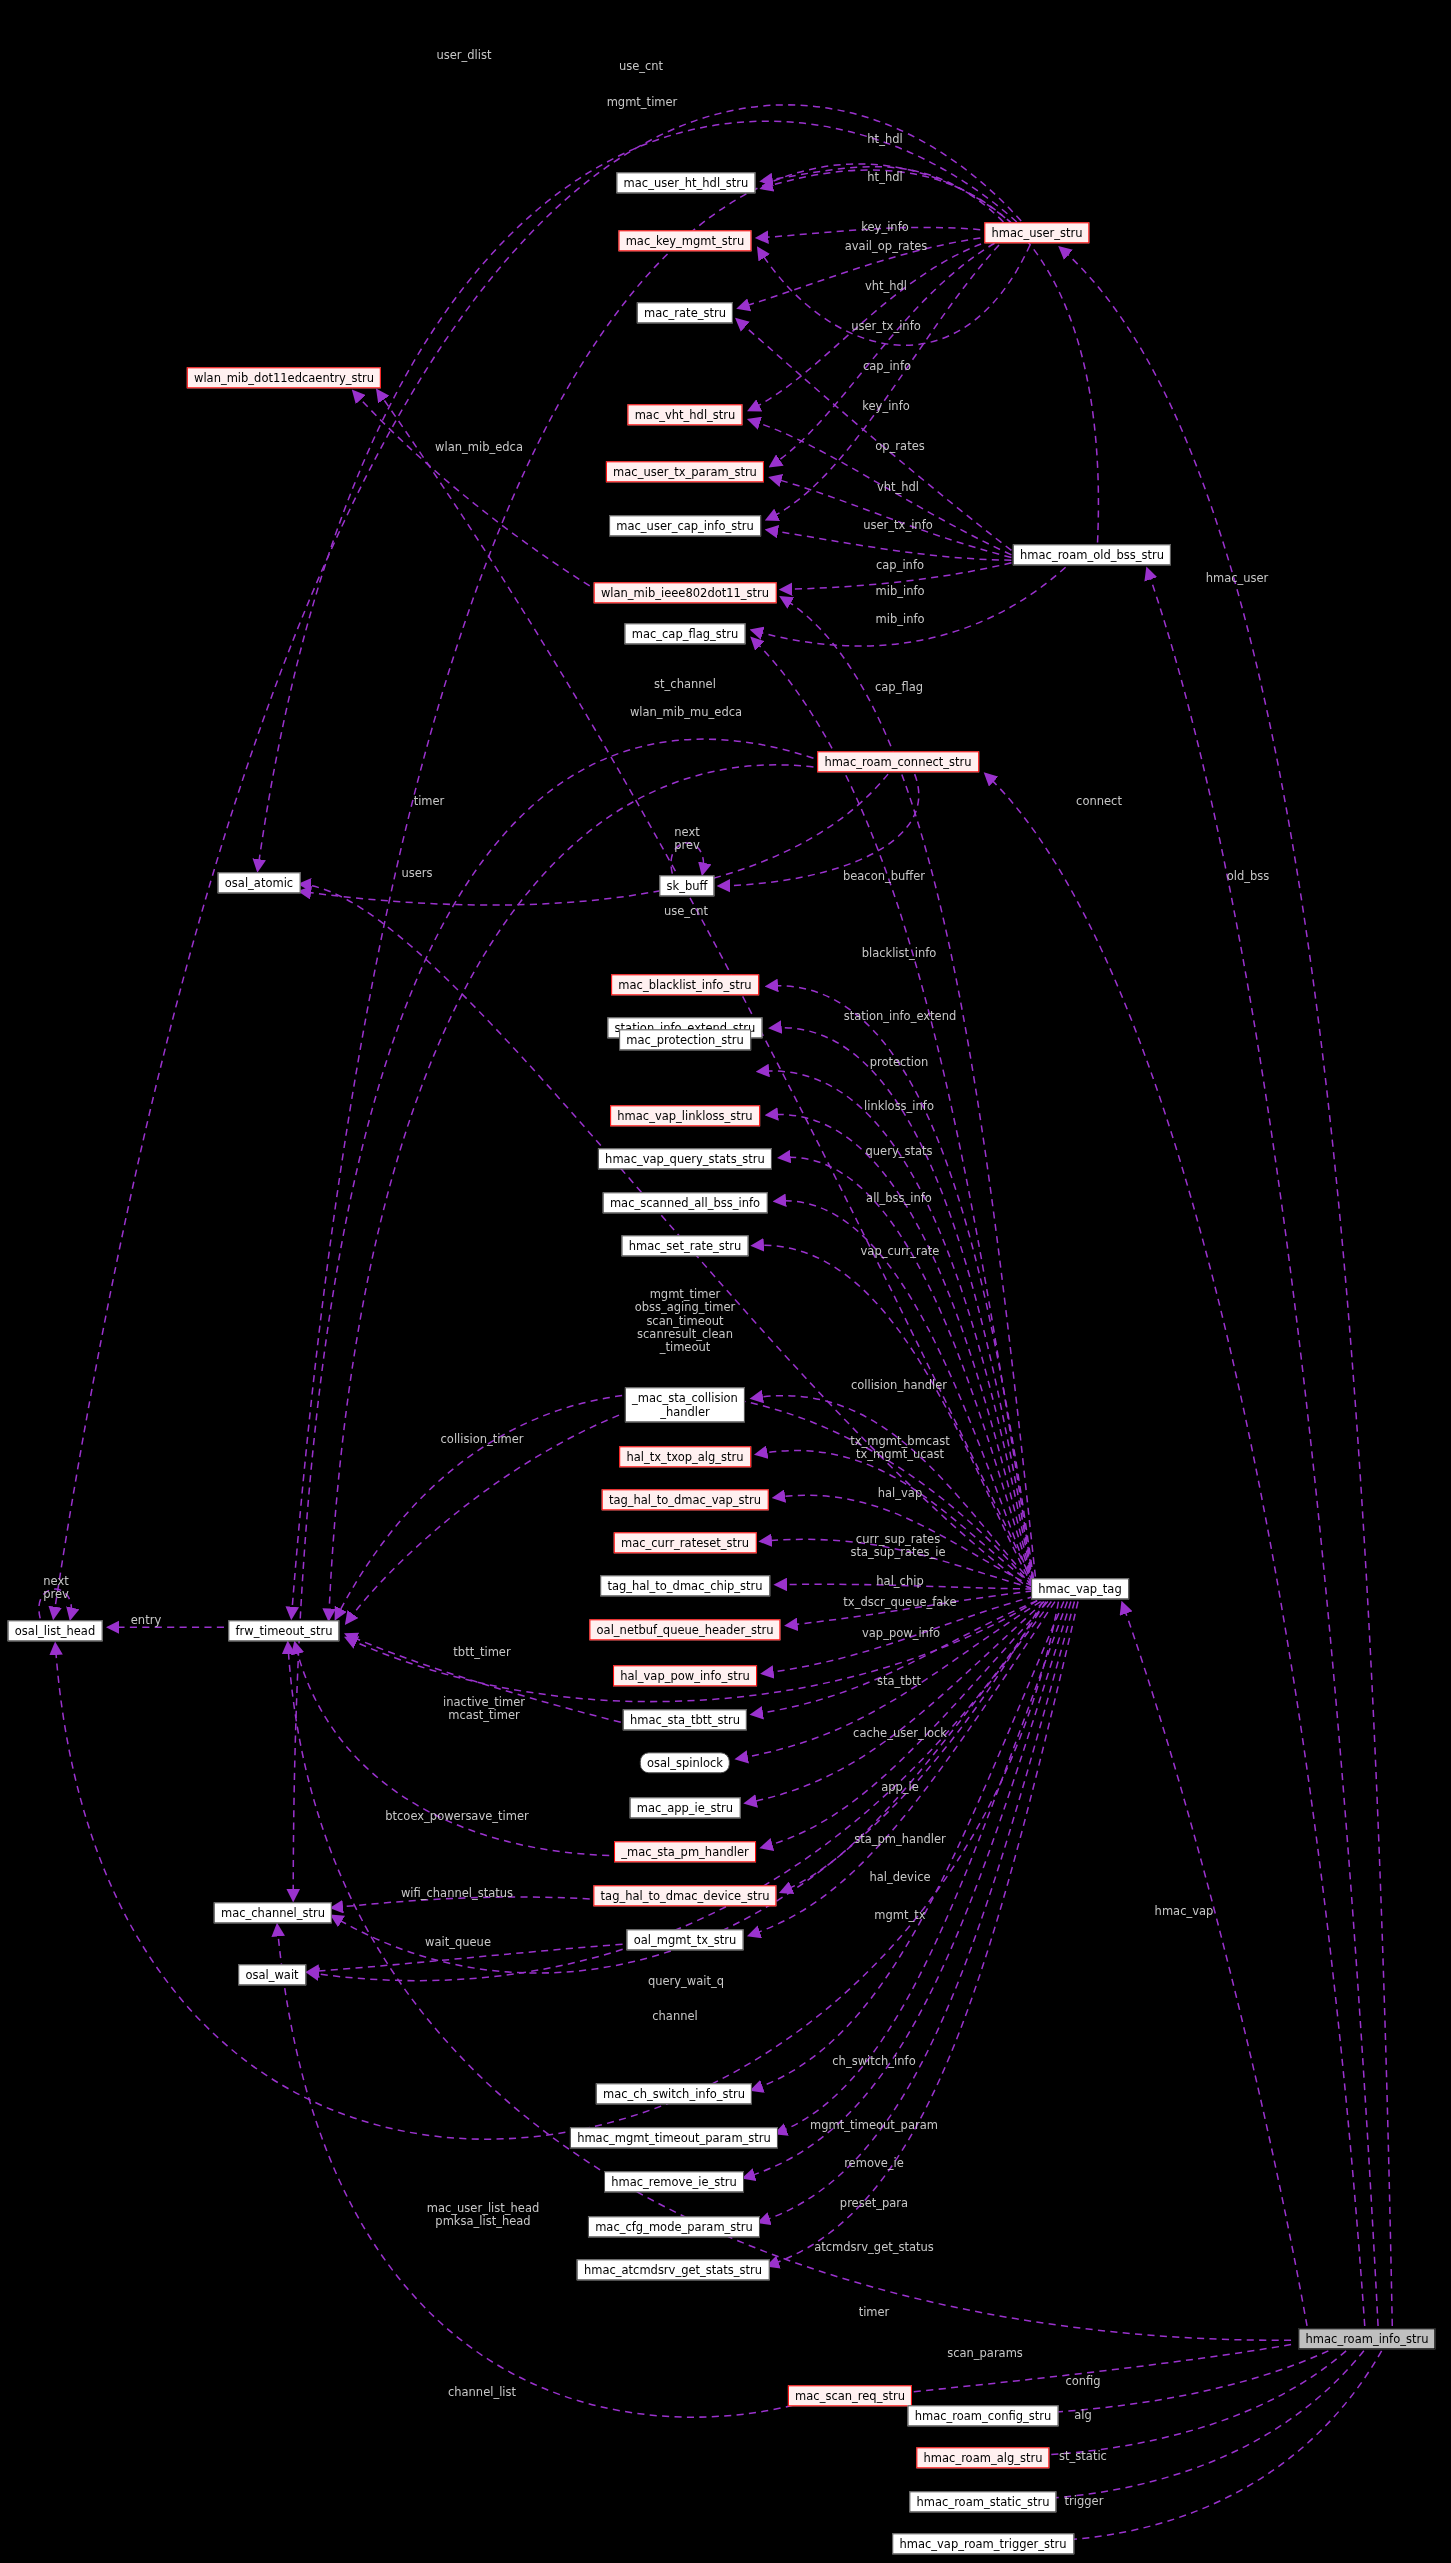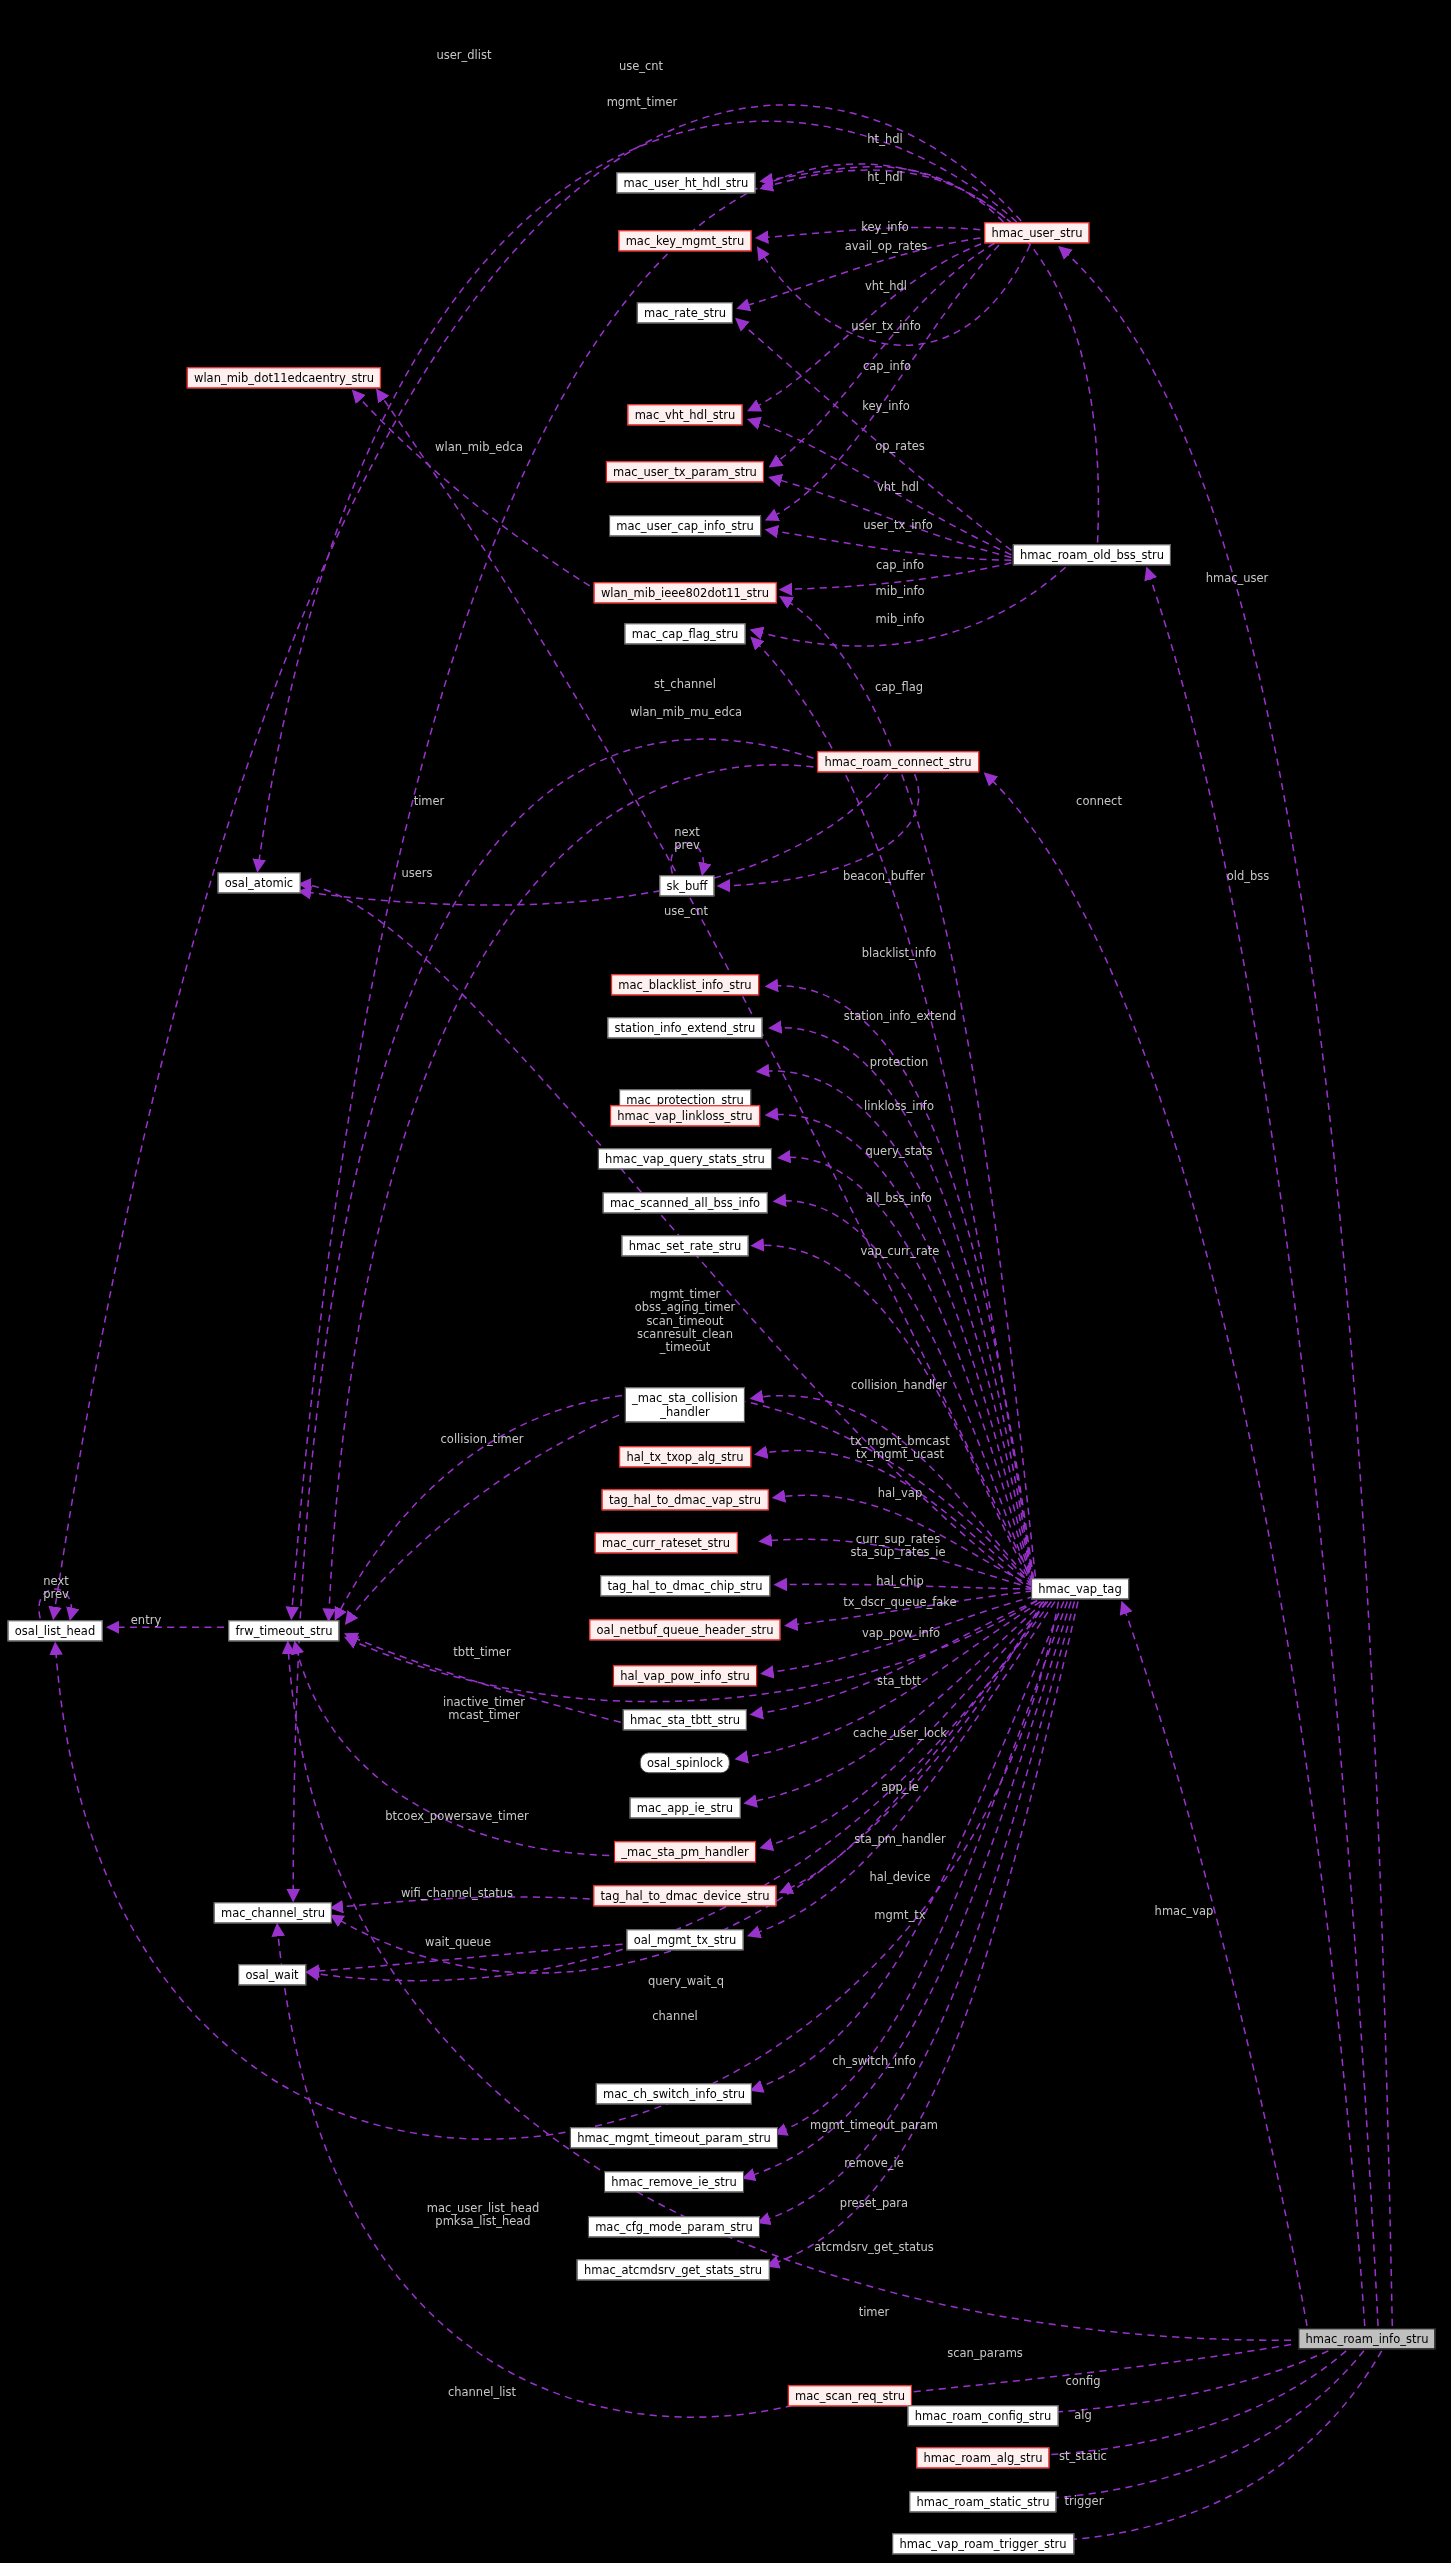--- a/index.html
+++ b/index.html
@@ -109,30 +109,30 @@
     <div class="node normal" style="left: 685px; top: 526px;">mac_user_cap_info_stru</div>
     <div class="node red" style="left: 685px; top: 593px;">wlan_mib_ieee802dot11_stru</div>
     <div class="node normal" style="left: 685px; top: 634px;">mac_cap_flag_stru</div>
     <div class="node red" style="left: 1037px; top: 233px;">hmac_user_stru</div>
     <div class="node normal" style="left: 1092px; top: 555px;">hmac_roam_old_bss_stru</div>
     <div class="node red" style="left: 898px; top: 762px;">hmac_roam_connect_stru</div>
     <div class="node normal" style="left: 259px; top: 883px;">osal_atomic</div>
     <div class="node normal" style="left: 687px; top: 886px;">sk_buff</div>
     <div class="node red" style="left: 685px; top: 985px;">mac_blacklist_info_stru</div>
     <div class="node normal" style="left: 685px; top: 1028px;">station_info_extend_stru</div>
-    <div class="node normal" style="left: 685px; top: 1100px; text-decoration: underline;">mac_protection_stru</div>
+    <div class="node normal" style="left: 685px; top: 1040px;">mac_protection_stru</div>
     <div class="node red" style="left: 685px; top: 1116px;">hmac_vap_linkloss_stru</div>
     <div class="node normal" style="left: 685px; top: 1159px;">hmac_vap_query_stats_stru</div>
     <div class="node normal" style="left: 685px; top: 1203px;">mac_scanned_all_bss_info</div>
     <div class="node normal" style="left: 685px; top: 1246px;">hmac_set_rate_stru</div>
     <div class="node normal" style="left: 685px; top: 1405px;">_mac_sta_collision
 _handler</div>
     <div class="node red" style="left: 685px; top: 1457px;">hal_tx_txop_alg_stru</div>
     <div class="node red" style="left: 685px; top: 1500px;">tag_hal_to_dmac_vap_stru</div>
-    <div class="node red" style="left: 666px; top: 1543px;">mac_curr_rateset_stru</div>
+    <div class="node red" style="left: 685px; top: 1543px;">mac_curr_rateset_stru</div>
     <div class="node normal" style="left: 685px; top: 1586px;">tag_hal_to_dmac_chip_stru</div>
     <div class="node red" style="left: 685px; top: 1630px;">oal_netbuf_queue_header_stru</div>
     <div class="node red" style="left: 685px; top: 1676px;">hal_vap_pow_info_stru</div>
     <div class="node normal" style="left: 685px; top: 1720px;">hmac_sta_tbtt_stru</div>
     <div class="node normal" style="left: 685px; top: 1763px; border-radius: 9px;">osal_spinlock</div>
     <div class="node normal" style="left: 685px; top: 1808px;">mac_app_ie_stru</div>
     <div class="node red" style="left: 685px; top: 1852px;">_mac_sta_pm_handler</div>
     <div class="node red" style="left: 685px; top: 1896px;">tag_hal_to_dmac_device_stru</div>
     <div class="node normal" style="left: 685px; top: 1940px;">oal_mgmt_tx_stru</div>
     <div class="node normal" style="left: 55px; top: 1631px;">osal_list_head</div>

